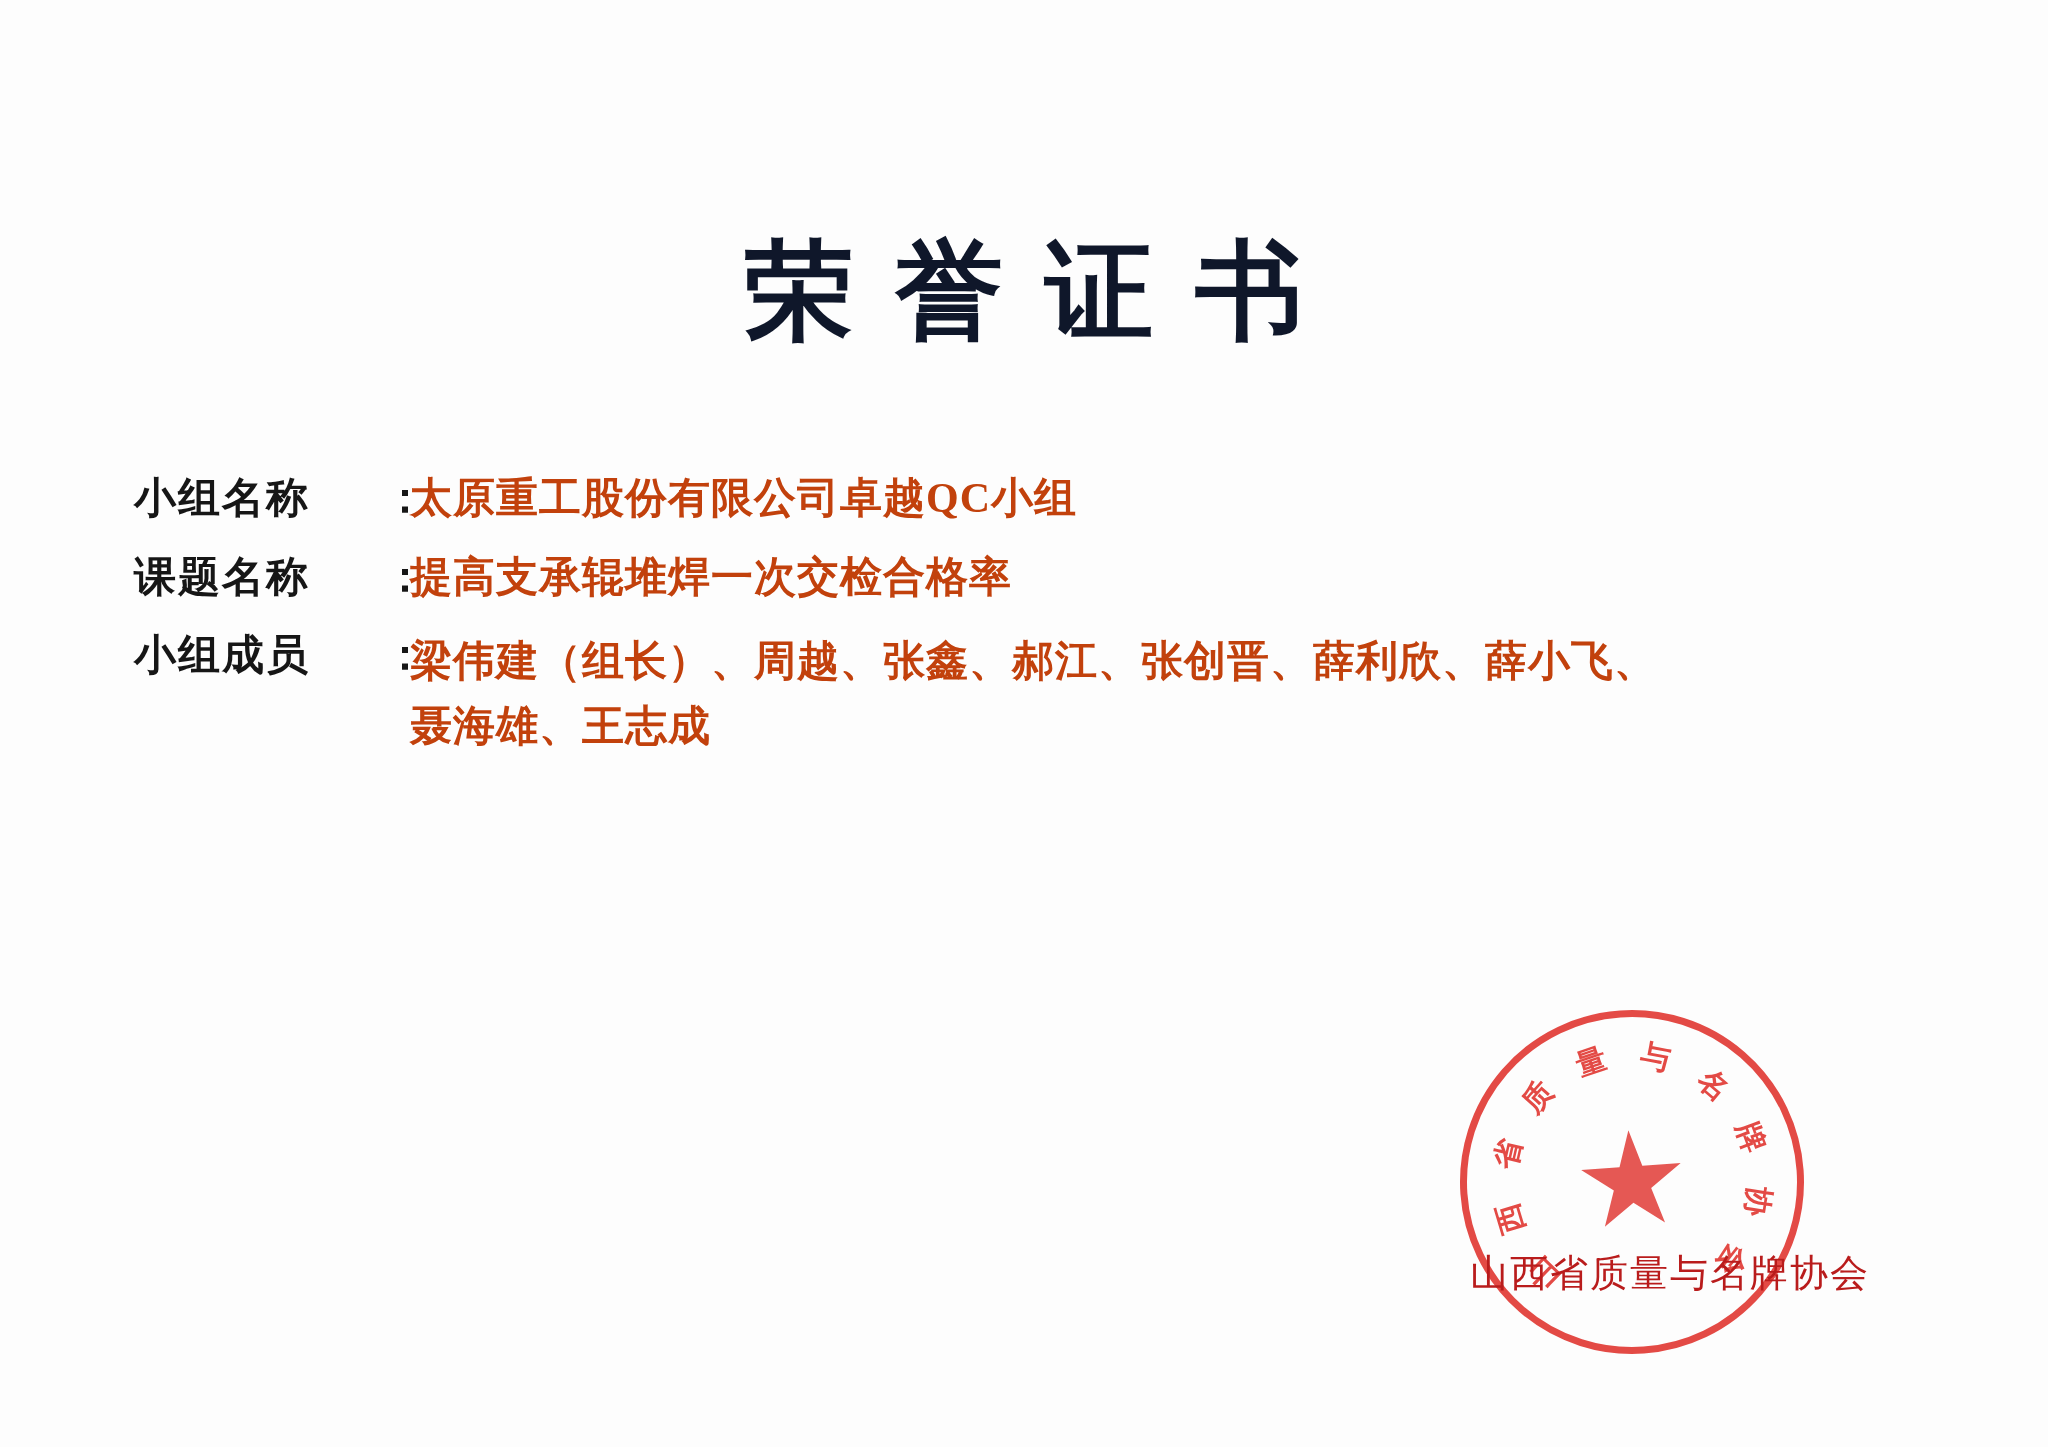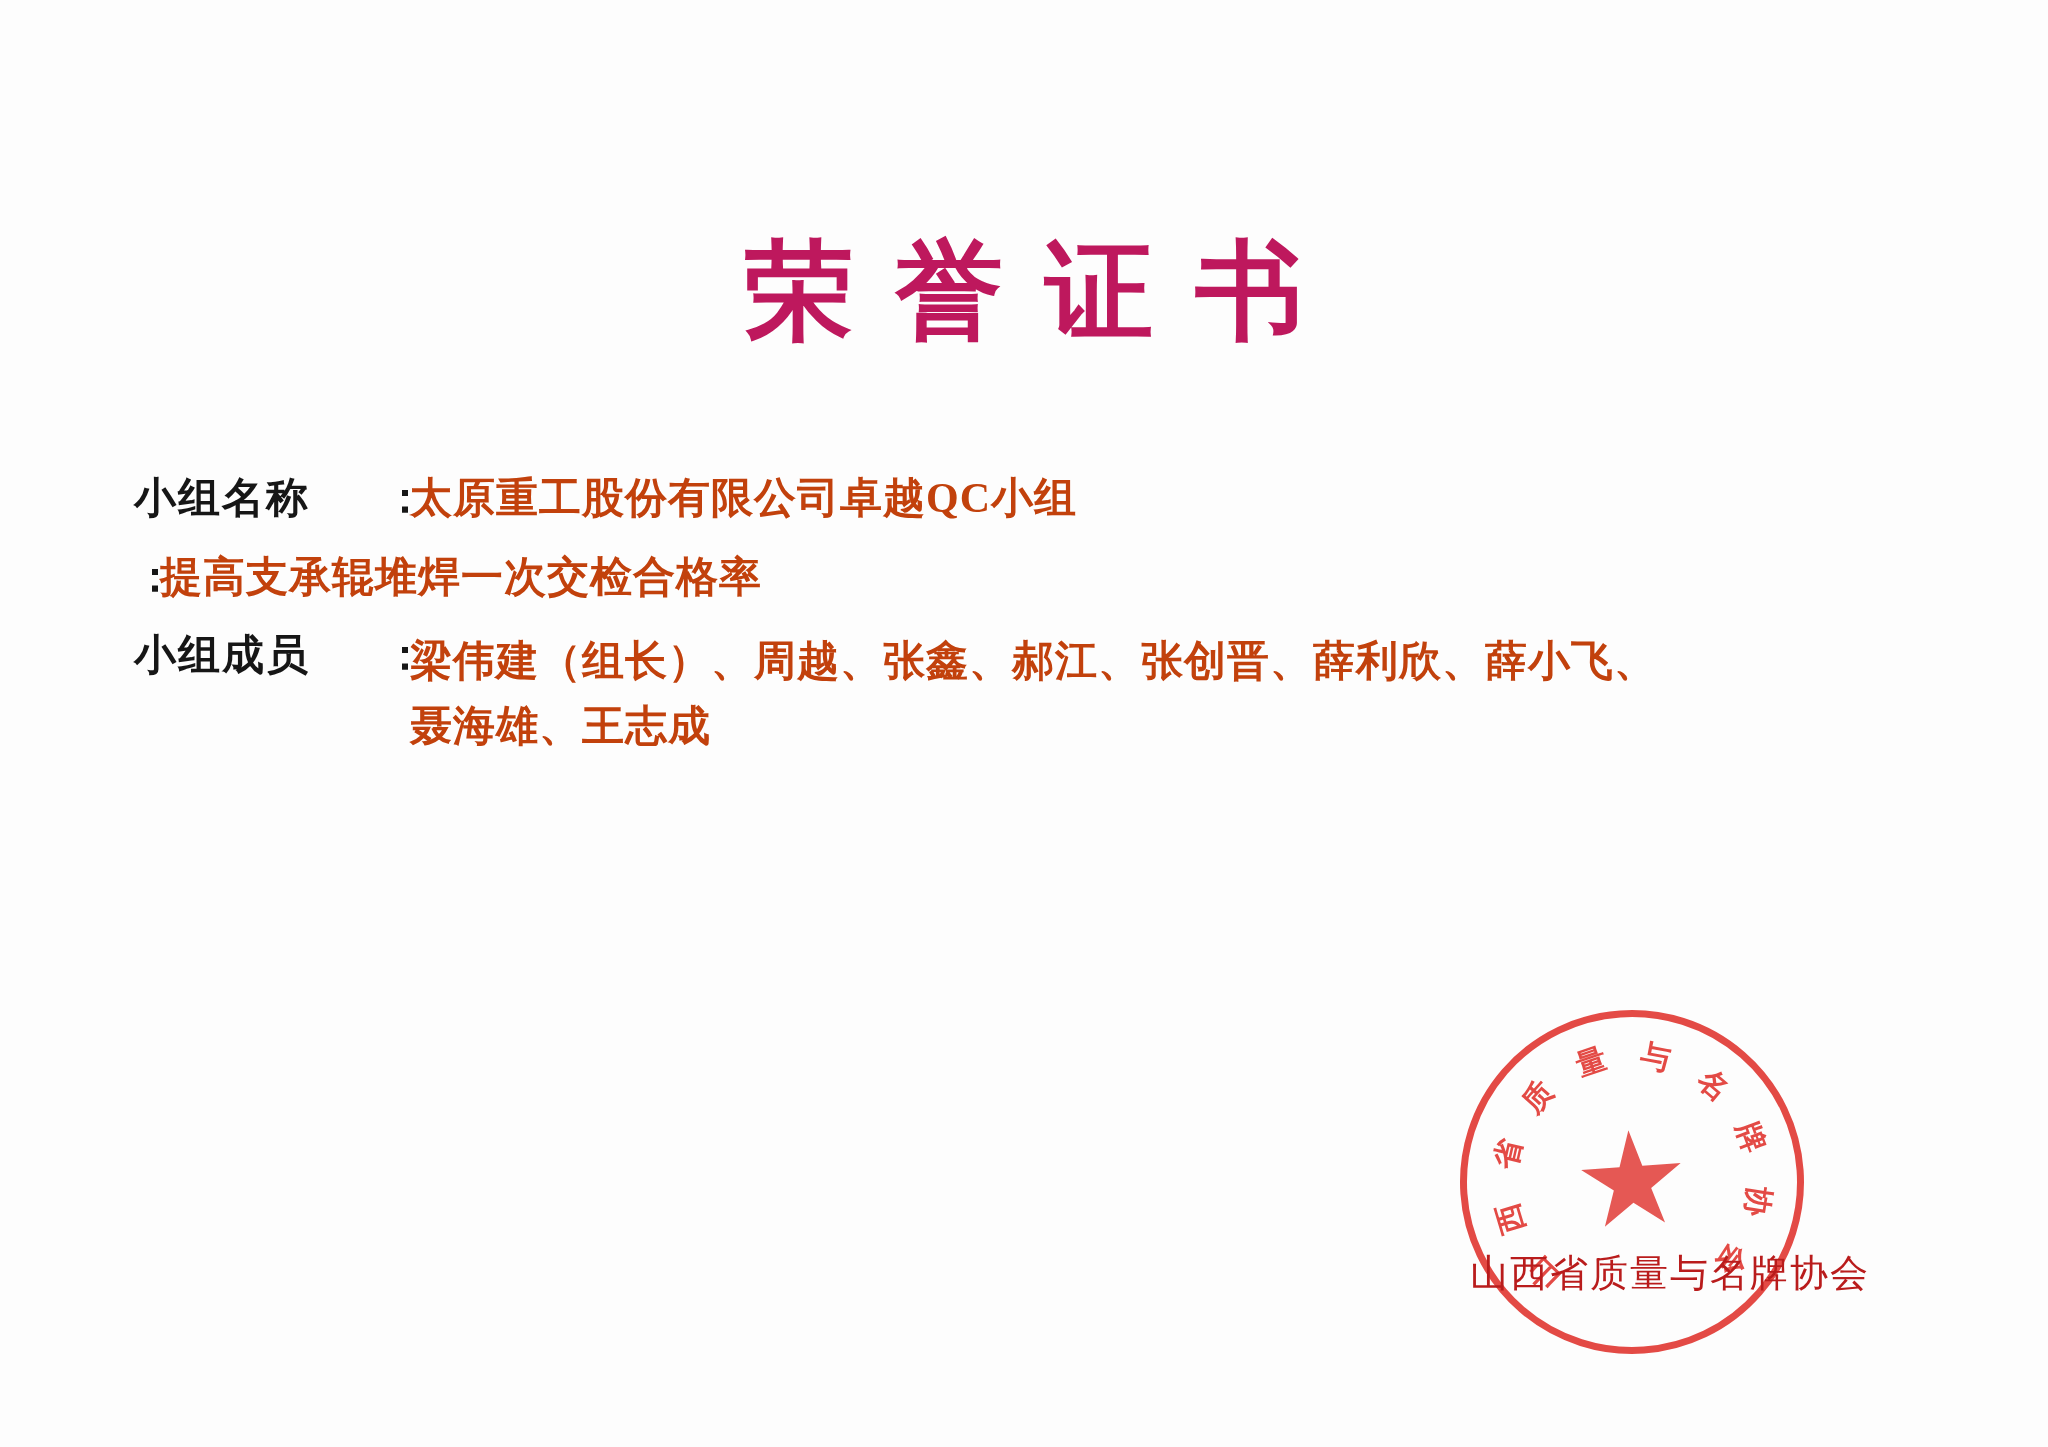--- a/index.html
+++ b/index.html
@@ -27,21 +27,21 @@
     position: absolute;
     top: 232px;
     left: 0;
     width: 100%;
     text-align: center;
     font-family: "DejaVu Sans", "Liberation Sans", sans-serif;
     font-weight: 700;
     font-size: 108px;
     letter-spacing: 42px;
     text-indent: 42px;
-    color: #be185d;
+    color: #0f172a;
     line-height: 1.1;
   }
 
   
   .fields {
     position: absolute;
     top: 472px;
     left: 134px;
     width: 1790px;
   }
@@ -180,20 +180,21 @@
 
   <div class="fields">
 
     <div class="field-row">
       <span class="field-label">小组名称</span>
       <span class="field-colon">：</span>
       <span class="field-value">太原重工股份有限公司卓越QC小组</span>
     </div>
 
     <div class="field-row">
+      <span class="field-label">课题名称</span>
       <span class="field-colon">：</span>
       <span class="field-value">提高支承辊堆焊一次交检合格率</span>
     </div>
 
     <div class="field-row">
       <span class="field-label">小组成员</span>
       <span class="field-colon">：</span>
       <span class="field-value two-line">
         <span class="field-value-cont">梁伟建（组长）、周越、张鑫、郝江、张创晋、薛利欣、薛小飞、</span>
         <span class="field-value-cont">聂海雄、王志成</span>

